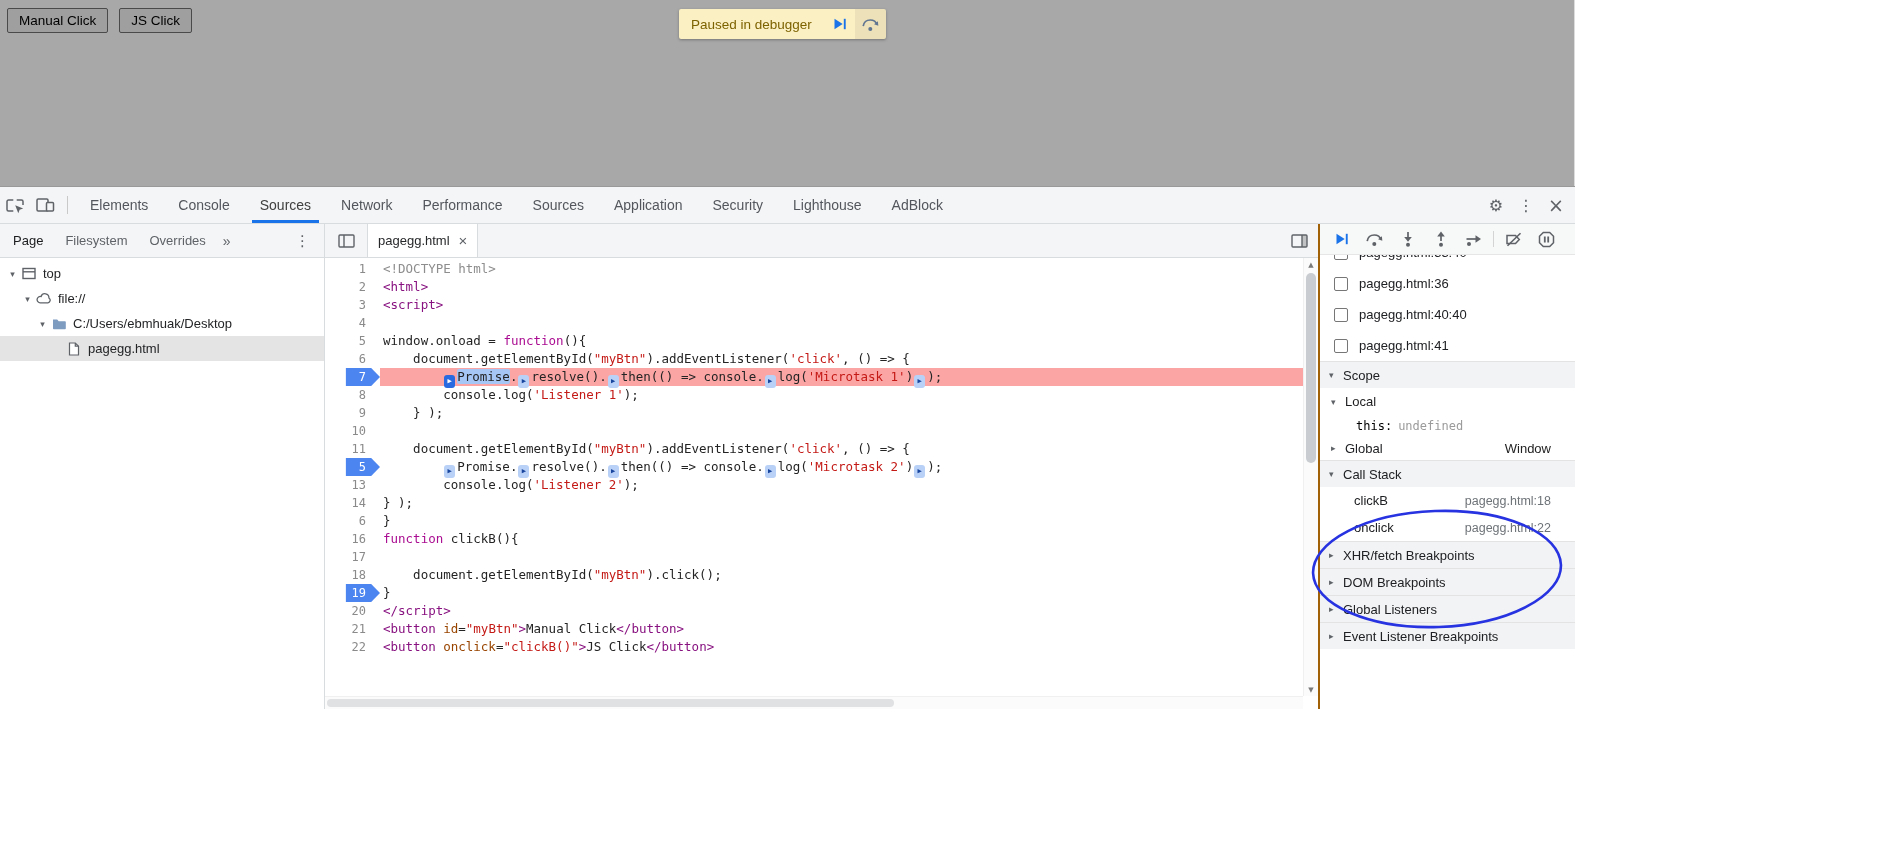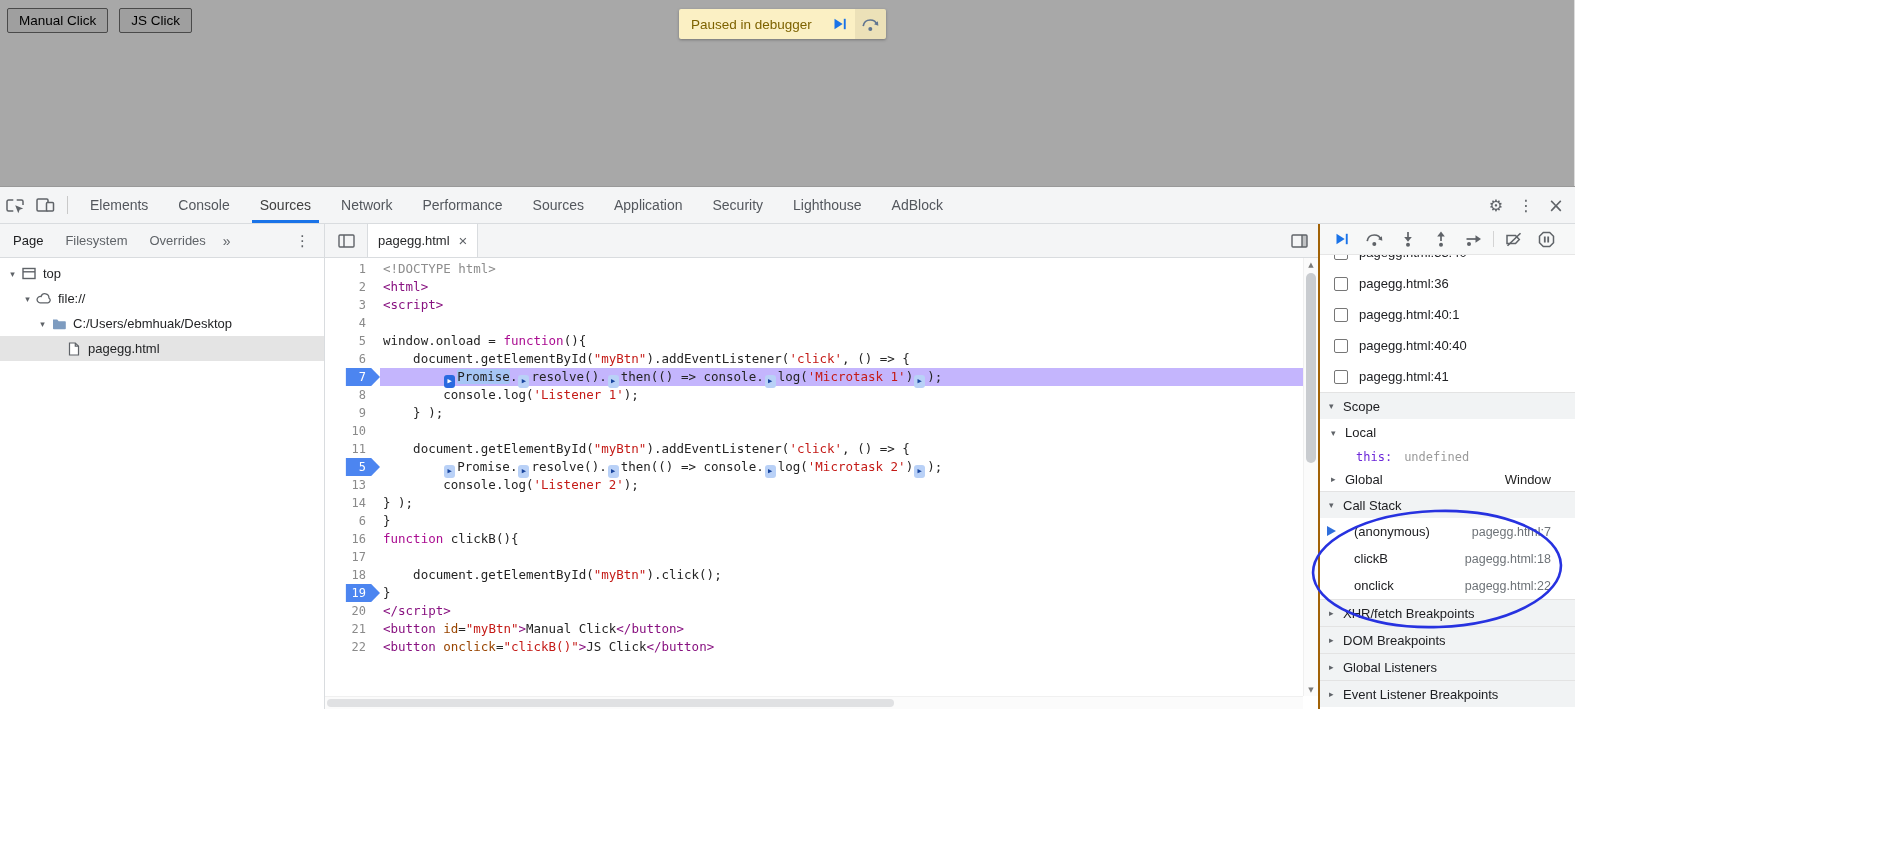--- a/index.html
+++ b/index.html
@@ -52,21 +52,21 @@
   .exp{width:13px;font-size:9px;color:#5f6368;text-align:center;flex:0 0 13px}
   .t-icon{width:19px;display:flex;justify-content:center;align-items:center;margin-right:5px;color:#5f6368;flex:0 0 19px}
 
   
   .editor{position:absolute;left:325px;top:71px;width:993px;bottom:0;background:#fff;overflow:hidden}
   #code-lines{padding-top:2px}
   .code-row{display:flex;height:18px;font-family:"DejaVu Sans Mono",monospace;font-size:12.5px;line-height:18px}
   .gutter{flex:0 0 55px;text-align:right;padding-right:14px;color:#8a8a8a;font-size:12px;cursor:pointer}
   .gutter.bp{color:#fff;background:#4c85f0;clip-path:polygon(38% 0,84% 0,100% 50%,84% 100%,38% 100%)}
   .codepart{flex:1;white-space:pre;padding-left:3px;margin-right:15px}
-  .code-row.paused .codepart{background:#c4b5fd}
+  .code-row.paused .codepart{background:#fca5a5}
   .tk-c{color:#8d8d8d}.tk-t{color:#881280}.tk-k{color:#aa0d91}.tk-s{color:#c41a16}.tk-a{color:#994500}.tk-d{color:#242424}
   .seltok{background:#a6c6f5;border-radius:2px}
   .mk{display:inline-flex;align-items:center;justify-content:center;width:11px;height:13px;border-radius:3px;margin:0 2px 0 1px;font-size:7px;vertical-align:-2px;background:#b9d1f7;color:#18459e;cursor:pointer}
   .mk.active{background:#2a6ae0;color:#fff}
   .vscroll{position:absolute;right:0;top:0;bottom:13px;width:15px;background:#fbfbfb;border-left:1px solid #f0f0f0}
   .varrow{position:absolute;left:0;width:14px;height:13px;color:#7a7a7a;font-size:7px;display:flex;align-items:center;justify-content:center;font-family:"DejaVu Sans",sans-serif}
   .varrow.up{top:0}.varrow.down{bottom:0}
   .vthumb{position:absolute;left:2px;right:2px;top:15px;height:190px;background:#c9ccd0;border-radius:5px}
   .hscroll{position:absolute;left:0;right:15px;bottom:0;height:13px;background:#fbfbfb;border-top:1px solid #f0f0f0}
   .hthumb{position:absolute;left:2px;width:58%;top:2px;bottom:2px;background:#e0e1e3;border-radius:5px}
@@ -78,21 +78,21 @@
   .dbg-btn.blue{color:#1a73e8}
   .dbg-sep{width:1px;height:16px;background:#d4d4d4;margin:0 3px}
   .clip-wrap{height:13px;overflow:hidden;position:relative}
   .clip-wrap .bp-row{margin-top:-18px}
   .bp-row{height:31px;display:flex;align-items:center;padding-left:14px;font-size:13px;color:#202124}
   .cbx{width:14px;height:14px;border:1px solid #767676;border-radius:2px;background:#fff;margin-right:11px;flex:0 0 14px;cursor:pointer}
   .sec-head{height:27px;background:#f1f3f4;border-top:1px solid #e3e3e3;display:flex;align-items:center;padding-left:9px;font-size:13px;color:#202124;cursor:pointer}
   .tri{width:14px;font-size:9px;color:#5f6368;flex:0 0 14px}
   .local-row{height:27px;display:flex;align-items:center;padding-left:11px;font-size:13px;color:#1d1d1f;cursor:pointer}
   .this-row{height:21px;display:flex;align-items:center;padding-left:36px;font-family:"DejaVu S ans Mono",monospace;font-family:"DejaVu Sans Mono",monospace;font-size:12px}
-  .this-row .tname{color:#6d28d9;margin-right:12px}
+  .this-row .tname{color:#000000;margin-right:6px}
   .this-row .tval{color:#9b9b9b}
   .global-row{height:24px;display:flex;align-items:center;padding-left:11px;font-size:13px;cursor:pointer}
   .rightval{margin-left:auto;padding-right:24px;color:#222}
   .frame-row{height:27px;display:flex;align-items:center;padding-left:34px;font-size:13px;position:relative;cursor:pointer}
   .frame-row .loc{margin-left:auto;padding-right:24px;color:#6e7378;font-size:12.5px}
   .frame-row.active::before{content:"";position:absolute;left:7px;top:8px;border-left:9px solid #2f6fdc;border-top:5.5px solid transparent;border-bottom:5.5px solid transparent}
 
   .annotation{position:absolute;left:1306px;top:318px;width:266px;height:132px;pointer-events:none;z-index:5}
 </style>
 </head>
@@ -391,24 +391,20 @@
                 <span class="cbx"></span>
                 <span class="bp-label">pagegg.html:33:40</span>
               </div>
             </div>
             <div class="bp-row">
               <span class="cbx"></span>
               <span class="bp-label">pagegg.html:36</span>
             </div>
             <div class="bp-row">
               <span class="cbx"></span>
-              <span class="bp-label">pagegg.html:40:1</span>
-            </div>
-            <div class="bp-row">
-              <span class="cbx"></span>
               <span class="bp-label">pagegg.html:40:40</span>
             </div>
             <div class="bp-row">
               <span class="cbx"></span>
               <span class="bp-label">pagegg.html:41</span>
             </div>
             <div class="sec-head">
               <span class="tri">▾</span>
               <span class="lbl">Scope</span>
             </div>
@@ -422,24 +418,20 @@
             </div>
             <div class="global-row">
               <span class="tri">▸</span>
               <span class="lbl">Global</span>
               <span class="rightval">Window</span>
             </div>
             <div class="sec-head">
               <span class="tri">▾</span>
               <span class="lbl">Call Stack</span>
             </div>
-            <div class="frame-row active">
-              <span class="fn">(anonymous)</span>
-              <span class="loc">pagegg.html:7</span>
-            </div>
             <div class="frame-row">
               <span class="fn">clickB</span>
               <span class="loc">pagegg.html:18</span>
             </div>
             <div class="frame-row">
               <span class="fn">onclick</span>
               <span class="loc">pagegg.html:22</span>
             </div>
             <div class="sec-head">
               <span class="tri">▸</span>

